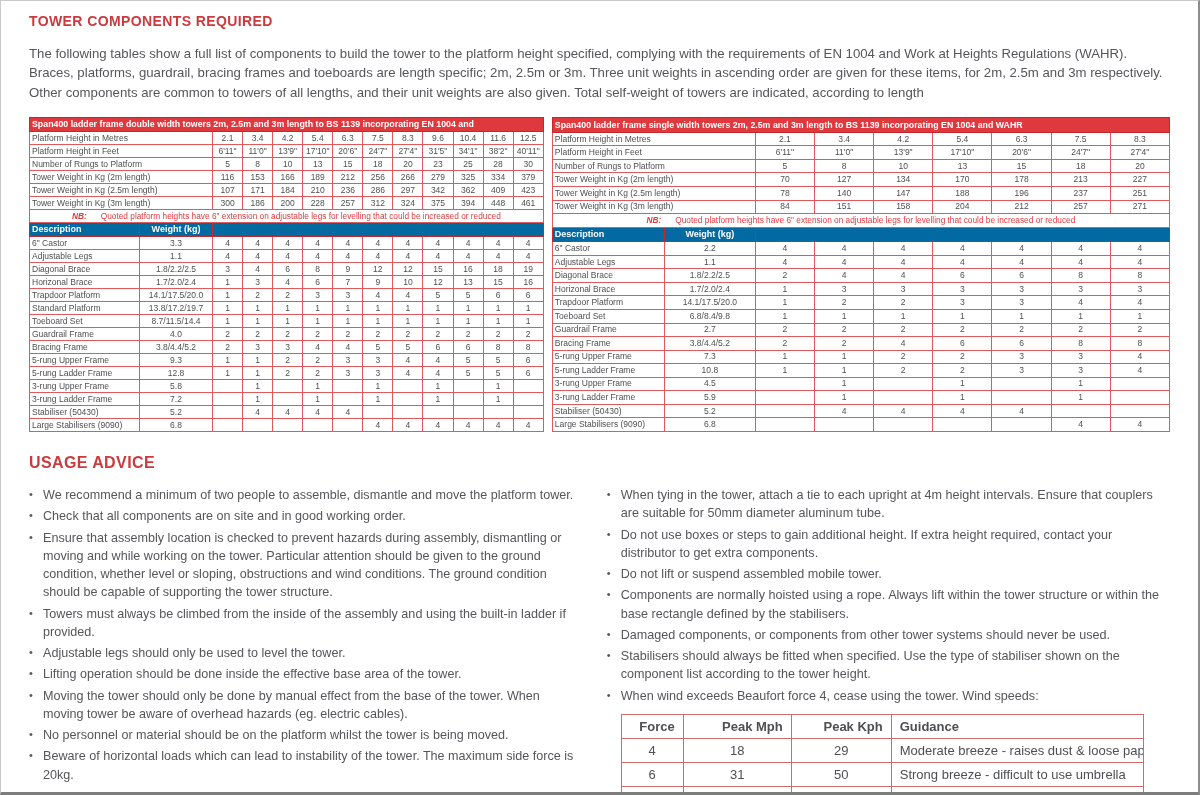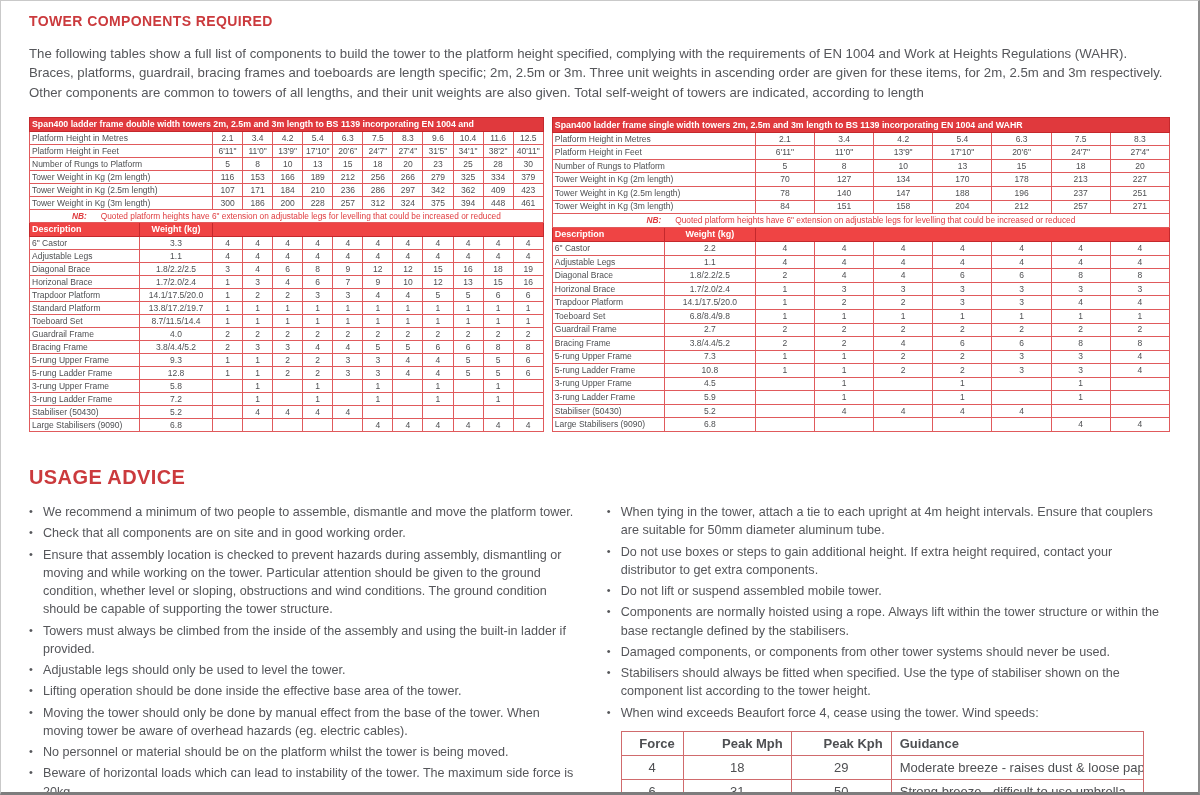--- a/index.html
+++ b/index.html
@@ -22,31 +22,31 @@
   table.tower{border-collapse:collapse;table-layout:fixed;}
   table.tower td{
     border:1px solid #e05a5c;font-size:8.5px;height:12px;padding:0 2px;
     color:#4e4f52;overflow:hidden;white-space:nowrap;line-height:11px;
   }
   table.tower td.ttl{
     background:#e0393d;color:#fff;font-weight:bold;font-size:8.8px;height:13px;
     border-color:#c4282c;
   }
   table.tower td.hdr{
-    background:#ef4444;color:#fff;font-weight:bold;font-size:9px;height:13px;
+    background:#0369a1;color:#fff;font-weight:bold;font-size:9px;height:13px;
     border-color:#c4282c;
   }
   table.tower td.c{text-align:center;}
   table.tower td.nb{
     color:#df3b3e;font-size:8.3px;text-align:center;
   }
   table.tower td.nb .nb-label{font-weight:bold;margin-right:14px;font-style:italic;}
   
   .usage-title{
-    color:#cb3a3d;font-size:20px;font-weight:bold;letter-spacing:.4px;margin:34px 0 0 0;
+    color:#cb3a3d;font-size:16px;font-weight:bold;letter-spacing:.4px;margin:22px 0 0 0;
   }
   .usage-cols{display:flex;gap:32px;margin-top:14px;}
   .u-col{width:560px;}
   .u-col.right{width:578px;}
   .bullet{
     font-size:12.6px;line-height:1.45;margin:0 0 3px 0;display:flex;
   }
   .bullet .dot{flex:0 0 14px;text-align:left;font-size:11px;padding-top:1px;}
   .bullet .txt{flex:1;}
   

